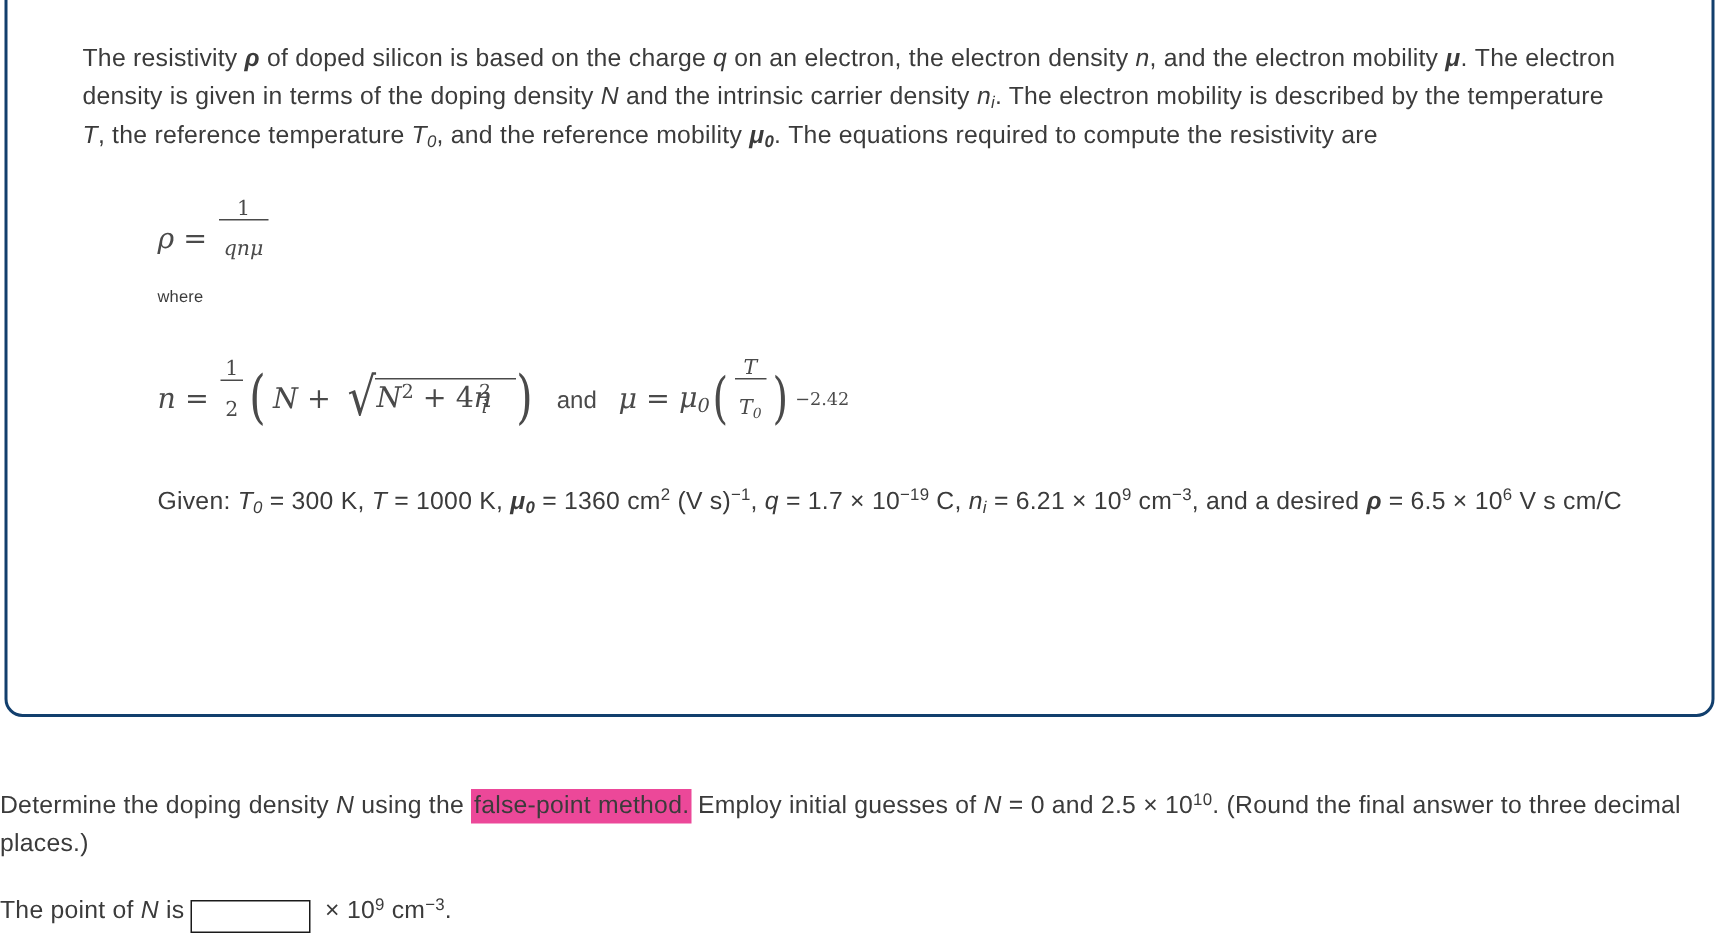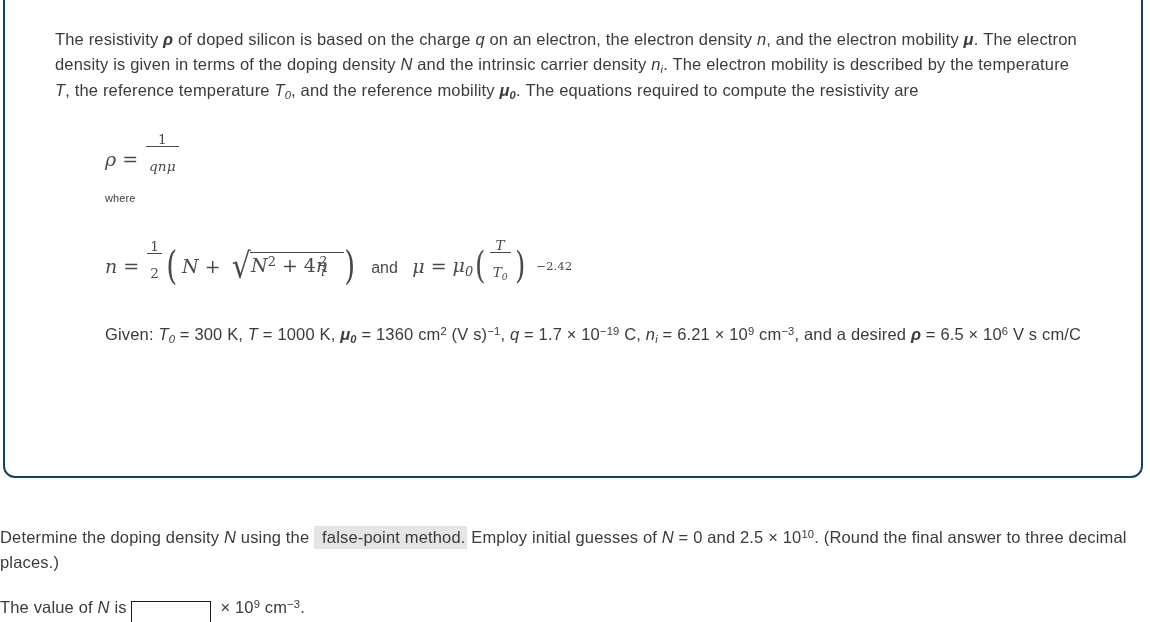--- a/index.html
+++ b/index.html
@@ -116,39 +116,39 @@
     font-size: 16px;
     font-style: normal;
     color: #4a4a4a;
     margin: 0 10px;
   }
 
   .exp-outer {
     font-family: "DejaVu Serif", serif;
     font-size: 0.62em;
     vertical-align: 1.35em;
-    margin-left: 9px;
+    margin-left: 3px;
   }
 
   
   #question-block {
     position: absolute;
     left: 0px;
     top: 508px;
     width: 1150px;
   }
   #answer-block {
     position: absolute;
     left: 0px;
     top: 578px;
     width: 1150px;
   }
   .highlight {
-    background: #e5e5e5;
-    padding: 2px 1px 3px 8px;
+    background: #ec4899;
+    padding: 2px 1px 3px 2px;
   }
   #answer-input {
     width: 72px;
     height: 20px;
     border: 1.4px solid #1a1a1a;
     background: #ffffff;
     vertical-align: -4px;
     margin: 0 5px 0 4px;
     font-family: "Liberation Sans", sans-serif;
     font-size: 14px;
@@ -215,13 +215,13 @@
       </span>
     </div>
 
     <p id="given-line" class="para"><span>Given: </span><span class="it"><span>T</span><sub>0</sub></span><span> = 300 K, </span><span class="it">T</span><span> = 1000 K, </span><span class="bit"><span>μ</span><sub>0</sub></span><span> = 1360 cm</span><sup>2</sup><span> (V s)</span><sup>−1</sup><span>, </span><span class="it">q</span><span> = 1.7 × 10</span><sup>−19</sup><span> C, </span><span class="it"><span>n</span><sub>i</sub></span><span> = 6.21 × 10</span><sup>9</sup><span> cm</span><sup>−3</sup><span>, and a desired </span><span class="bit">ρ</span><span> = 6.5 × 10</span><sup>6</sup><span> V s cm/C</span></p>
 
   </div>
 </div>
 
 <p id="question-block" class="para"><span>Determine the doping density </span><span class="it">N</span><span> using the </span><span class="highlight">false-point method.</span><span> Employ initial guesses of </span><span class="it">N</span><span> = 0 and 2.5 × 10</span><sup>10</sup><span>. (Round the final answer to three decimal places.)</span></p>
 
-<p id="answer-block" class="para"><span>The value of </span><span class="it">N</span><span> is</span><input id="answer-input" type="text" placeholder="" style=""><span> × 10</span><sup>9</sup><span> cm</span><sup>−3</sup><span>.</span></p>
+<p id="answer-block" class="para"><span>The point of </span><span class="it">N</span><span> is</span><input id="answer-input" type="text" placeholder="" style=""><span> × 10</span><sup>9</sup><span> cm</span><sup>−3</sup><span>.</span></p>
 
 </body></html>

